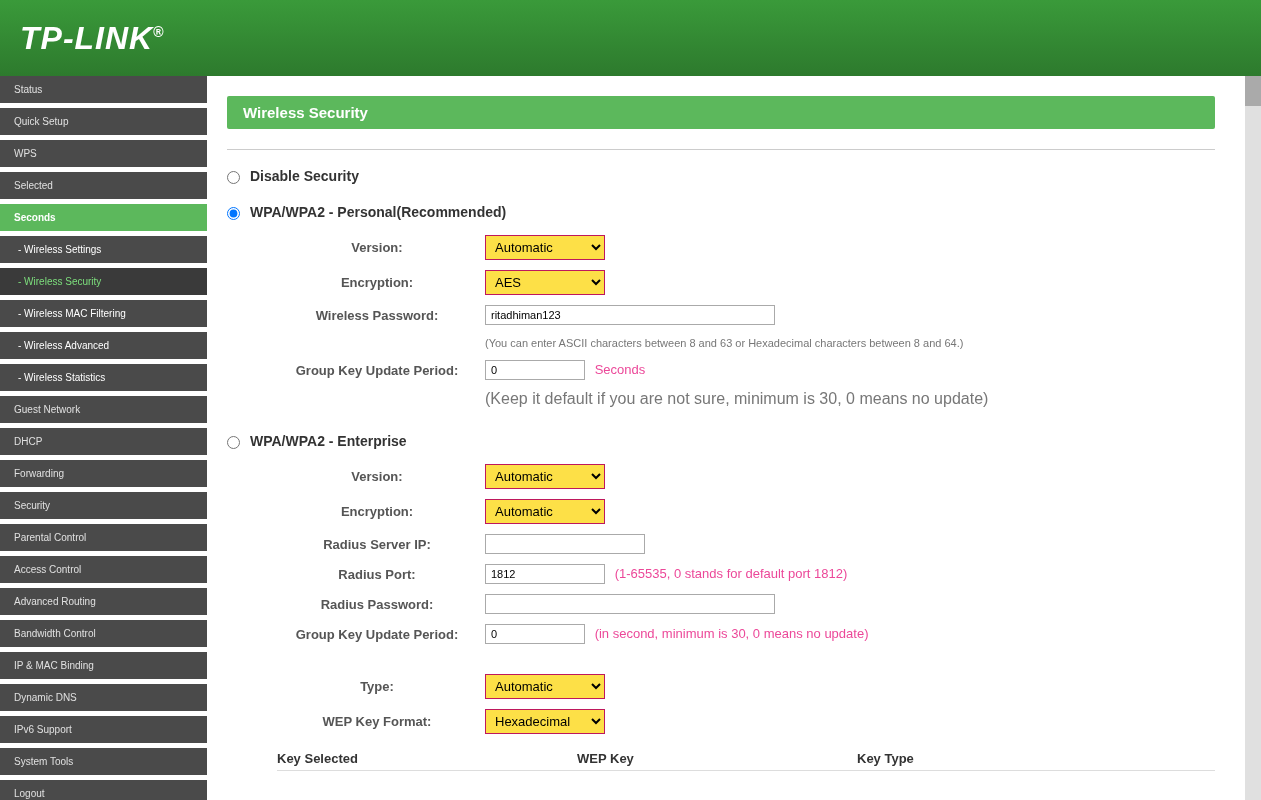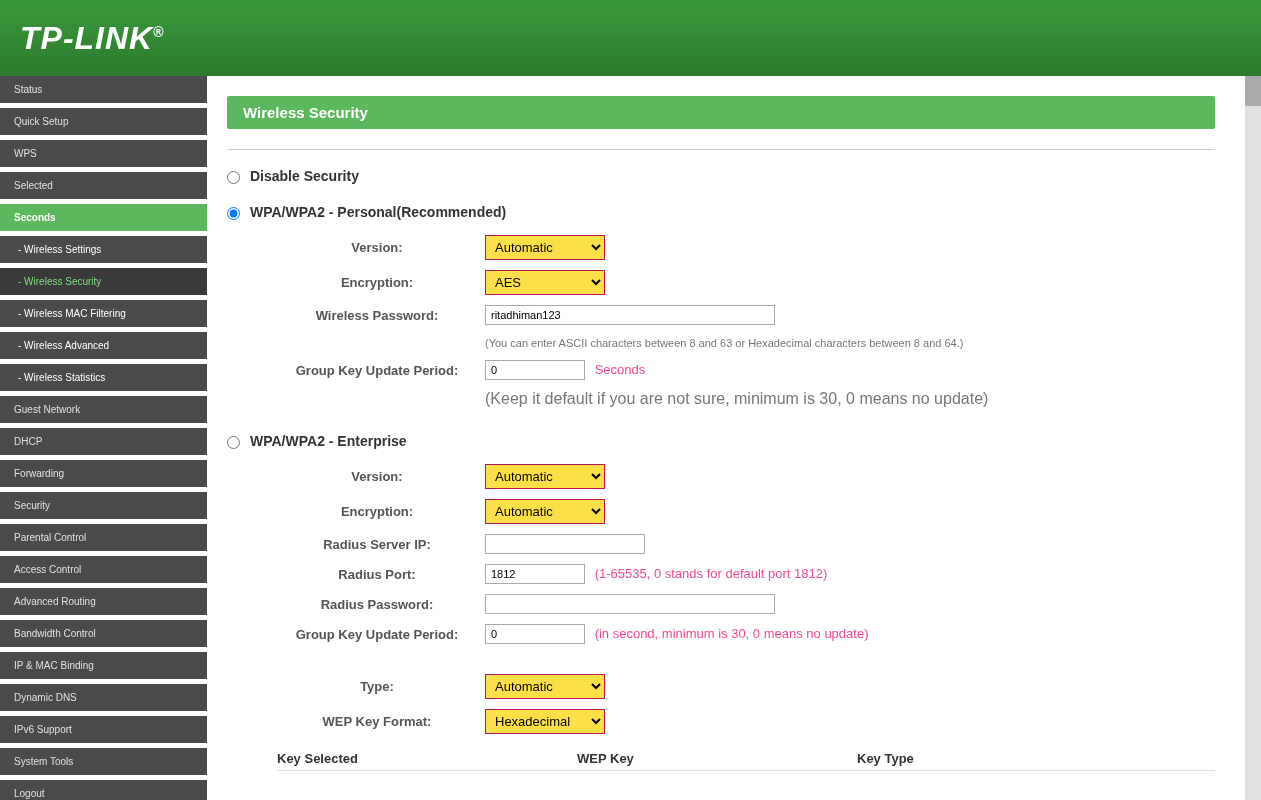--- a/index.html
+++ b/index.html
@@ -143,21 +143,21 @@
       cursor: pointer;
     }
     input[type=text] {
       border: 1px solid #aaa;
       padding: 3px 5px;
       font-size: 11px;
     }
     .password-input { width: 290px; }
     .group-key-input { width: 100px; }
     .radius-ip-input { width: 160px; }
-    .radius-port-input { width: 100px; }
+    .radius-port-input { width: 120px; }
     .radius-pass-input { width: 290px; }
 
     .inline-label {
       margin-left: 6px;
       color: #ec4899;
       font-size: 13px;
     }
 
     .wep-table-header {
       display: grid;

